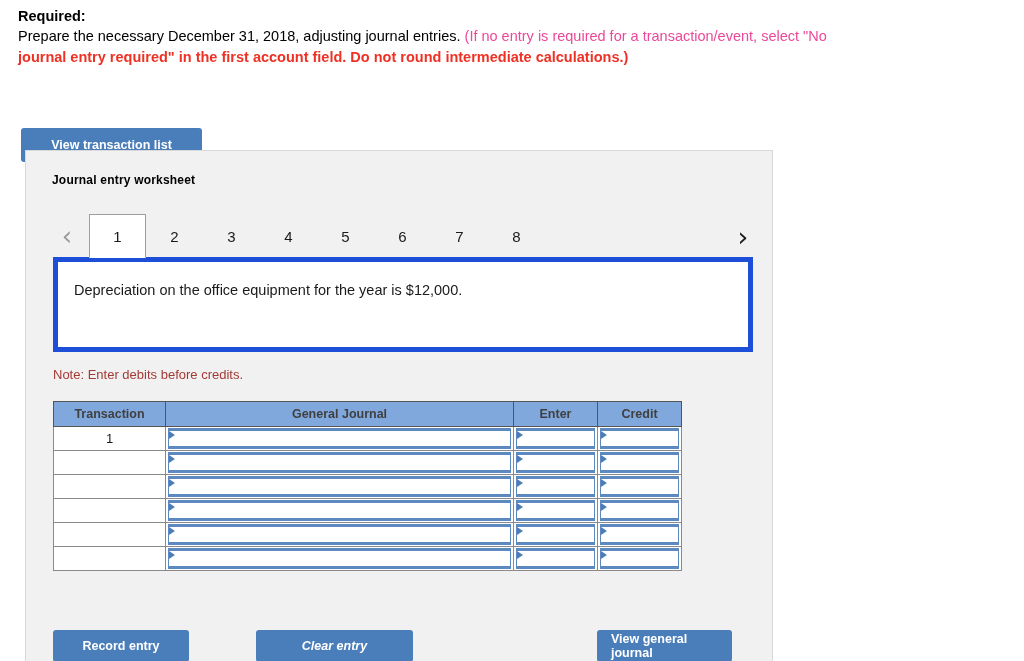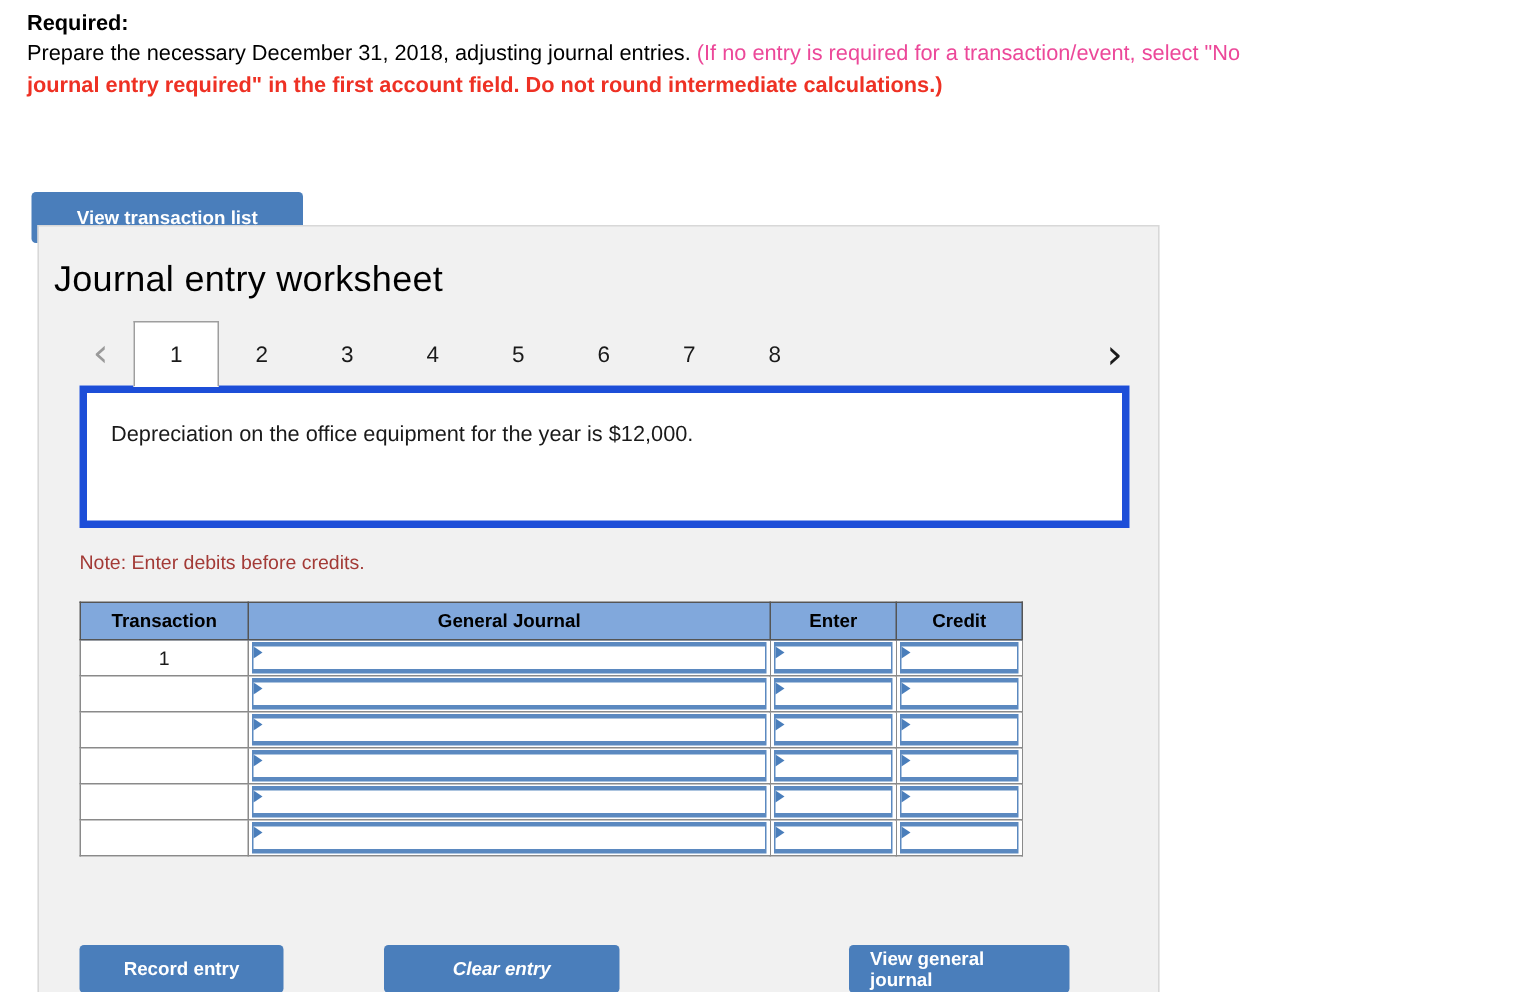--- a/index.html
+++ b/index.html
@@ -82,24 +82,24 @@
     top: 150px;
     width: 748px;
     height: 520px;
     background: #f1f1f1;
     border: 1px solid #d8d8d8;
     box-sizing: border-box;
   }
 
   .panel-title {
     position: absolute;
-    left: 10px;
+    left: 26px;
     top: 22px;
-    font-size: 24px;
-    font-weight: normal;
+    font-size: 12px;
+    font-weight: bold;
     letter-spacing: 0.2px;
     color: #000;
   }
 
   
   .tabs-row {
     position: absolute;
     left: 27px;
     top: 63px;
     width: 700px;
@@ -185,21 +185,21 @@
     top: 250px;
     border-collapse: collapse;
     table-layout: fixed;
     background: #ffffff;
   }
   .jtable th {
     background: #81a8dc;
     border: 1px solid #555555;
     font-size: 12.5px;
     font-weight: bold;
-    color: #000000;
+    color: #404040;
     height: 24px;
     padding: 0;
     text-align: center;
   }
   .jtable td {
     border: 1px solid #8a8a8a;
     padding: 0;
     height: 23px;
     background: #ffffff;
   }
@@ -254,23 +254,23 @@
   .clear-btn {
     position: absolute;
     left: 230px;
     top: 455px;
     width: 157px;
     height: 32px;
     font-style: italic;
   }
   .viewgj-btn {
     position: absolute;
-    left: 540px;
+    left: 571px;
     top: 455px;
-    width: 147px;
+    width: 135px;
     height: 32px;
   }
 </style>
 </head>
 <body>
 
 <div class="required-block">
   <div class="required-label">Required:</div>
   <div class="required-line">
     <span>Prepare the necessary December 31, 2018, adjusting journal entries.</span>

